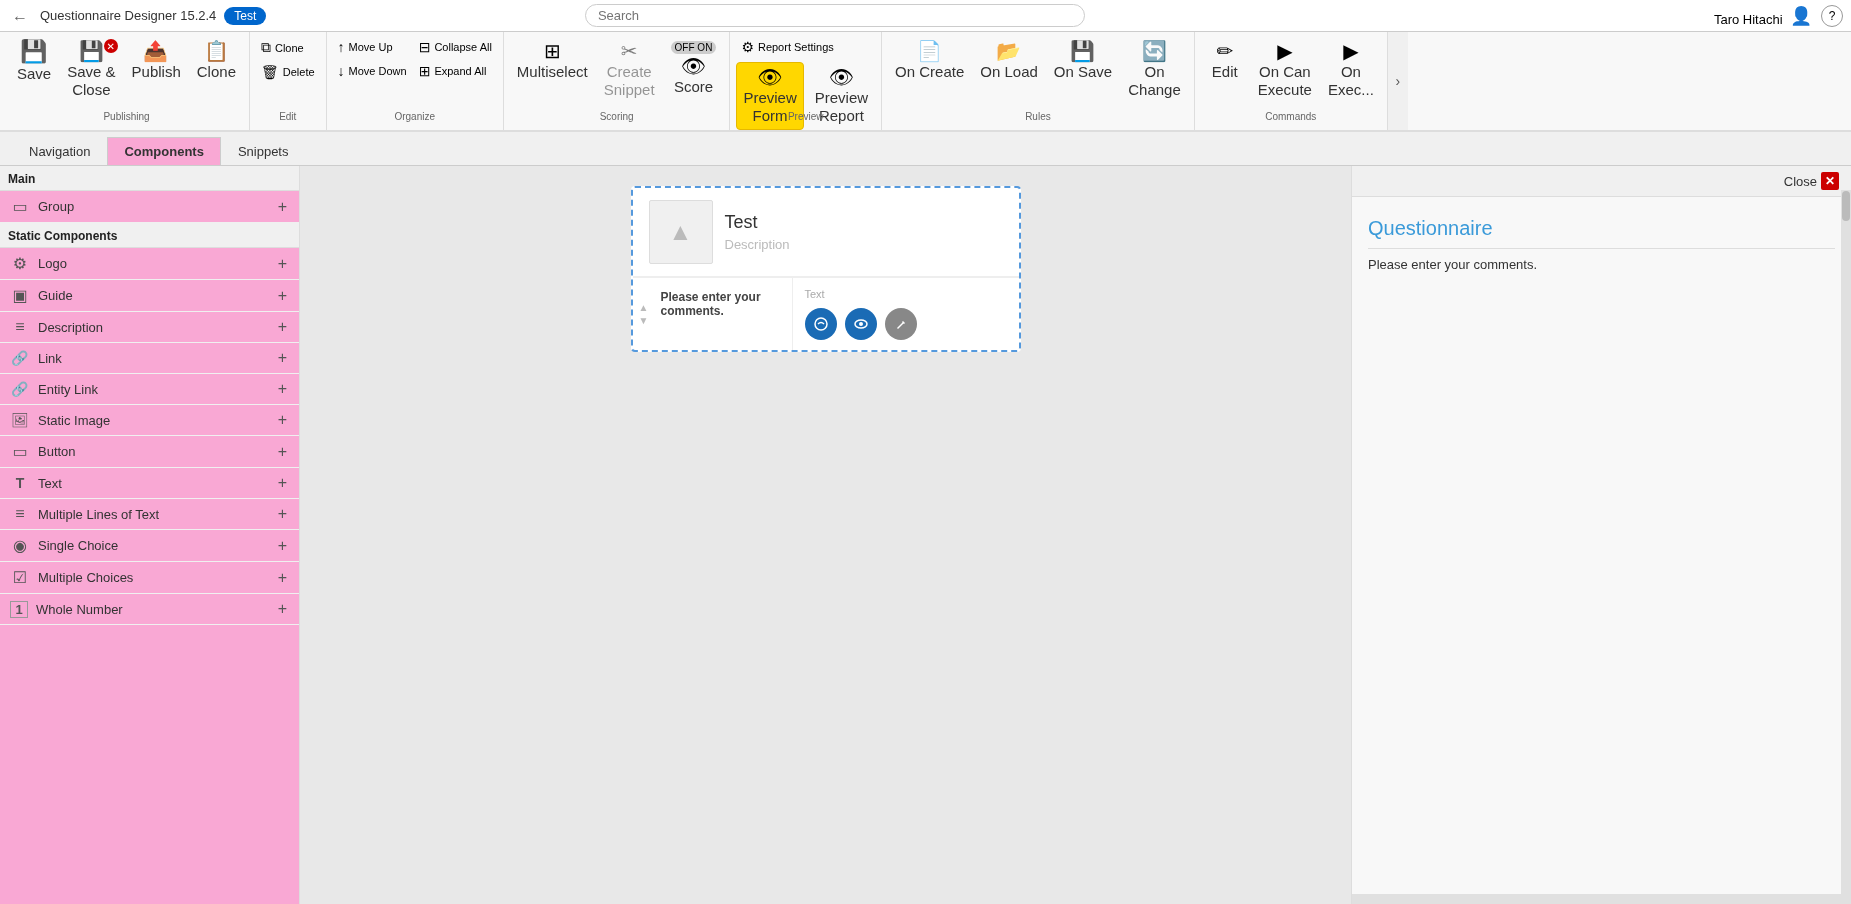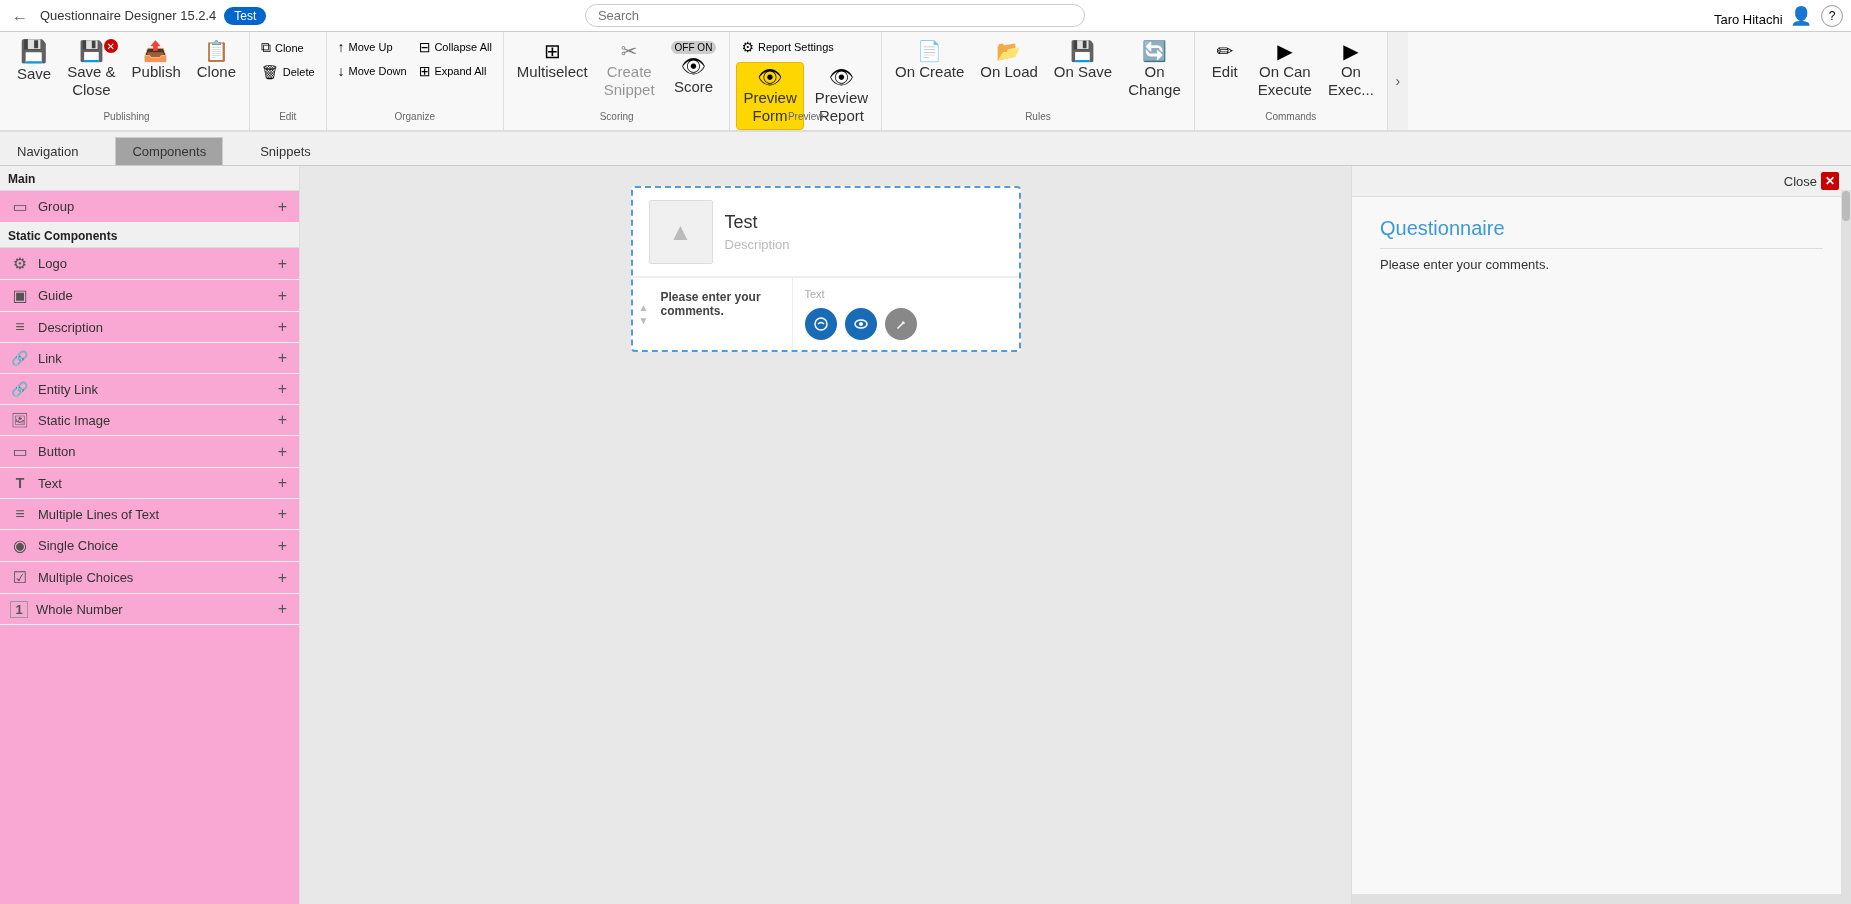--- a/index.html
+++ b/index.html
@@ -102,33 +102,32 @@
       height: calc(904px - 32px - 100px - 34px);
     }
 
     
     .sub-tabs {
       display: flex;
       background: #f0f0f0;
       border-bottom: 1px solid #ccc;
       height: 34px;
       align-items: flex-end;
-      padding-left: 0;
-      gap: 20px;
+      padding-left: 12px;
     }
     .sub-tab {
       padding: 6px 16px; cursor: pointer;
       border: 1px solid transparent;
       border-bottom: none;
       font-size: 13px; color: #333;
       background: #f0f0f0;
     }
     .sub-tab.active {
-      background: #a3a3a3; border-color: #ccc;
-      font-weight: 400;
+      background: #f9a8d4; border-color: #ccc;
+      font-weight: 700;
     }
 
     
     .sidebar {
       width: 300px; background: #f9a8d4;
       border-right: 1px solid #ddd;
       overflow-y: auto;
       flex-shrink: 0;
     }
     .sidebar-section-header {
@@ -224,21 +223,21 @@
     .close-btn {
       display: flex; align-items: center; gap: 4px;
       cursor: pointer; font-size: 13px; color: #333;
       padding: 2px 6px;
     }
     .close-x {
       width: 18px; height: 18px; background: #cc0000; color: #fff;
       border-radius: 2px; display: flex; align-items: center; justify-content: center;
       font-size: 12px; font-weight: bold;
     }
-    .preview-content { padding: 20px 28px; }
+    .preview-content { padding: 20px 16px; }
     .preview-title { font-size: 20px; color: #3a9ad9; margin-bottom: 8px; }
     .preview-subtitle { font-size: 13px; color: #333; }
     .preview-scrollbar-right {
       position: absolute; right: 0; top: 24px; bottom: 0;
       width: 10px; background: #e0e0e0;
     }
     .preview-scrollbar-thumb {
       width: 8px; height: 30px; margin: 1px;
       background: #bbb; border-radius: 4px;
     }

